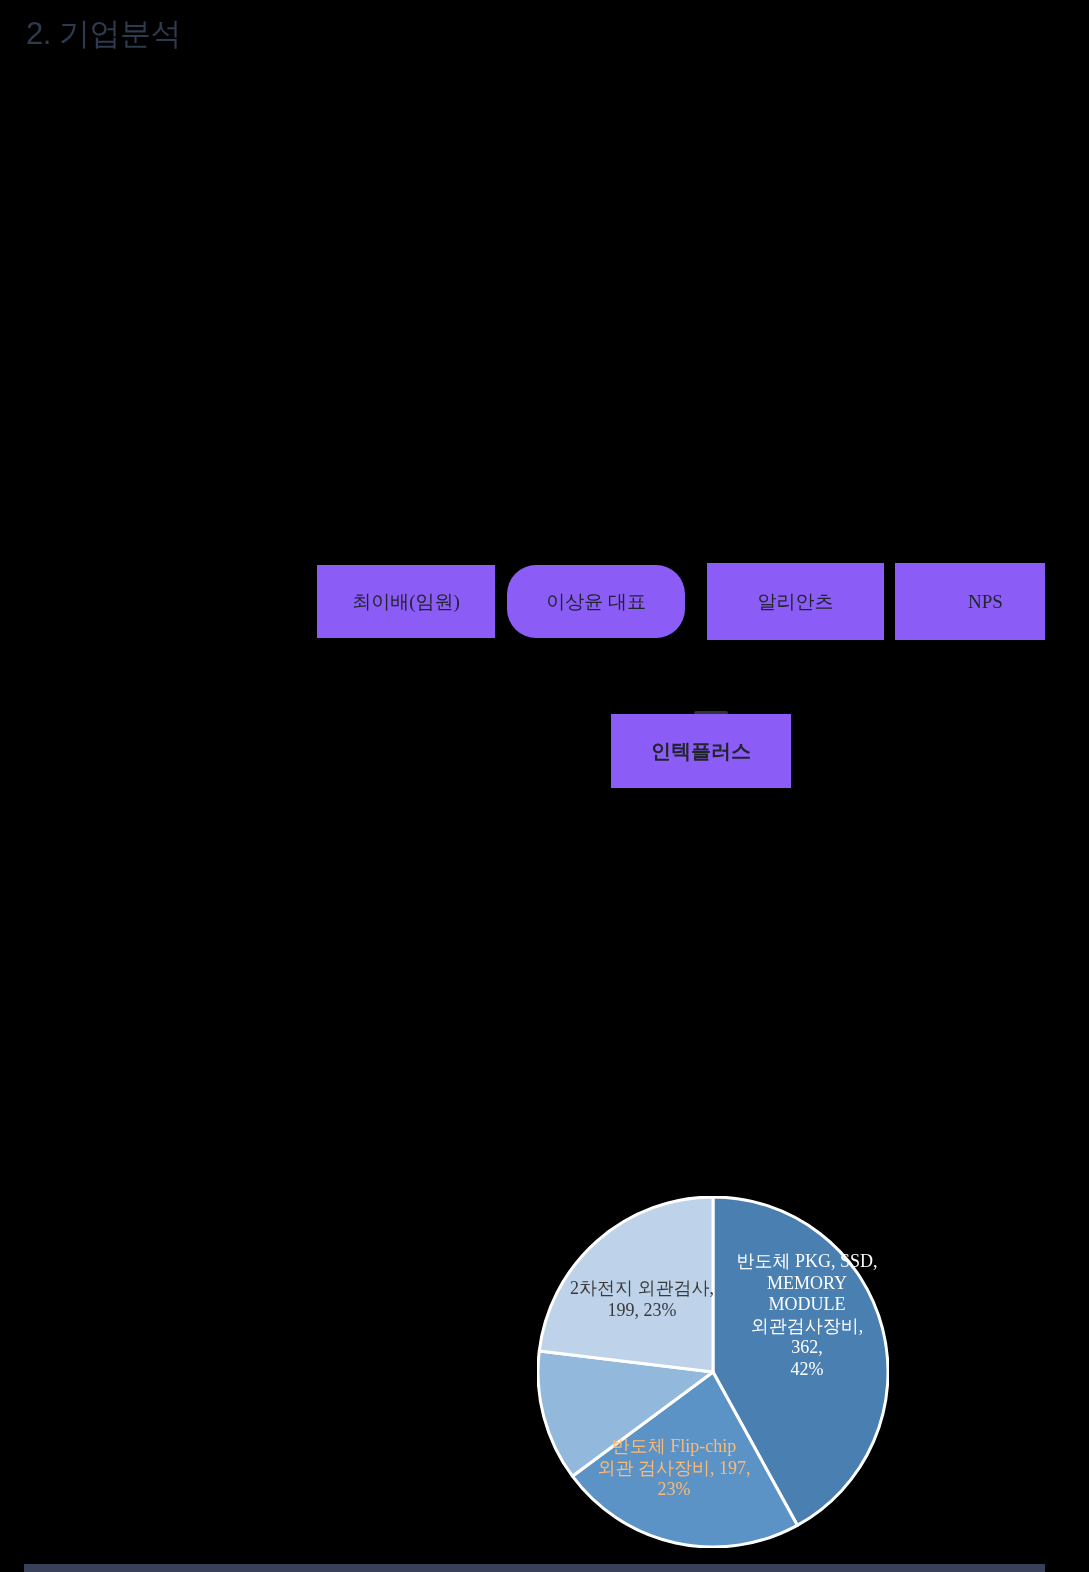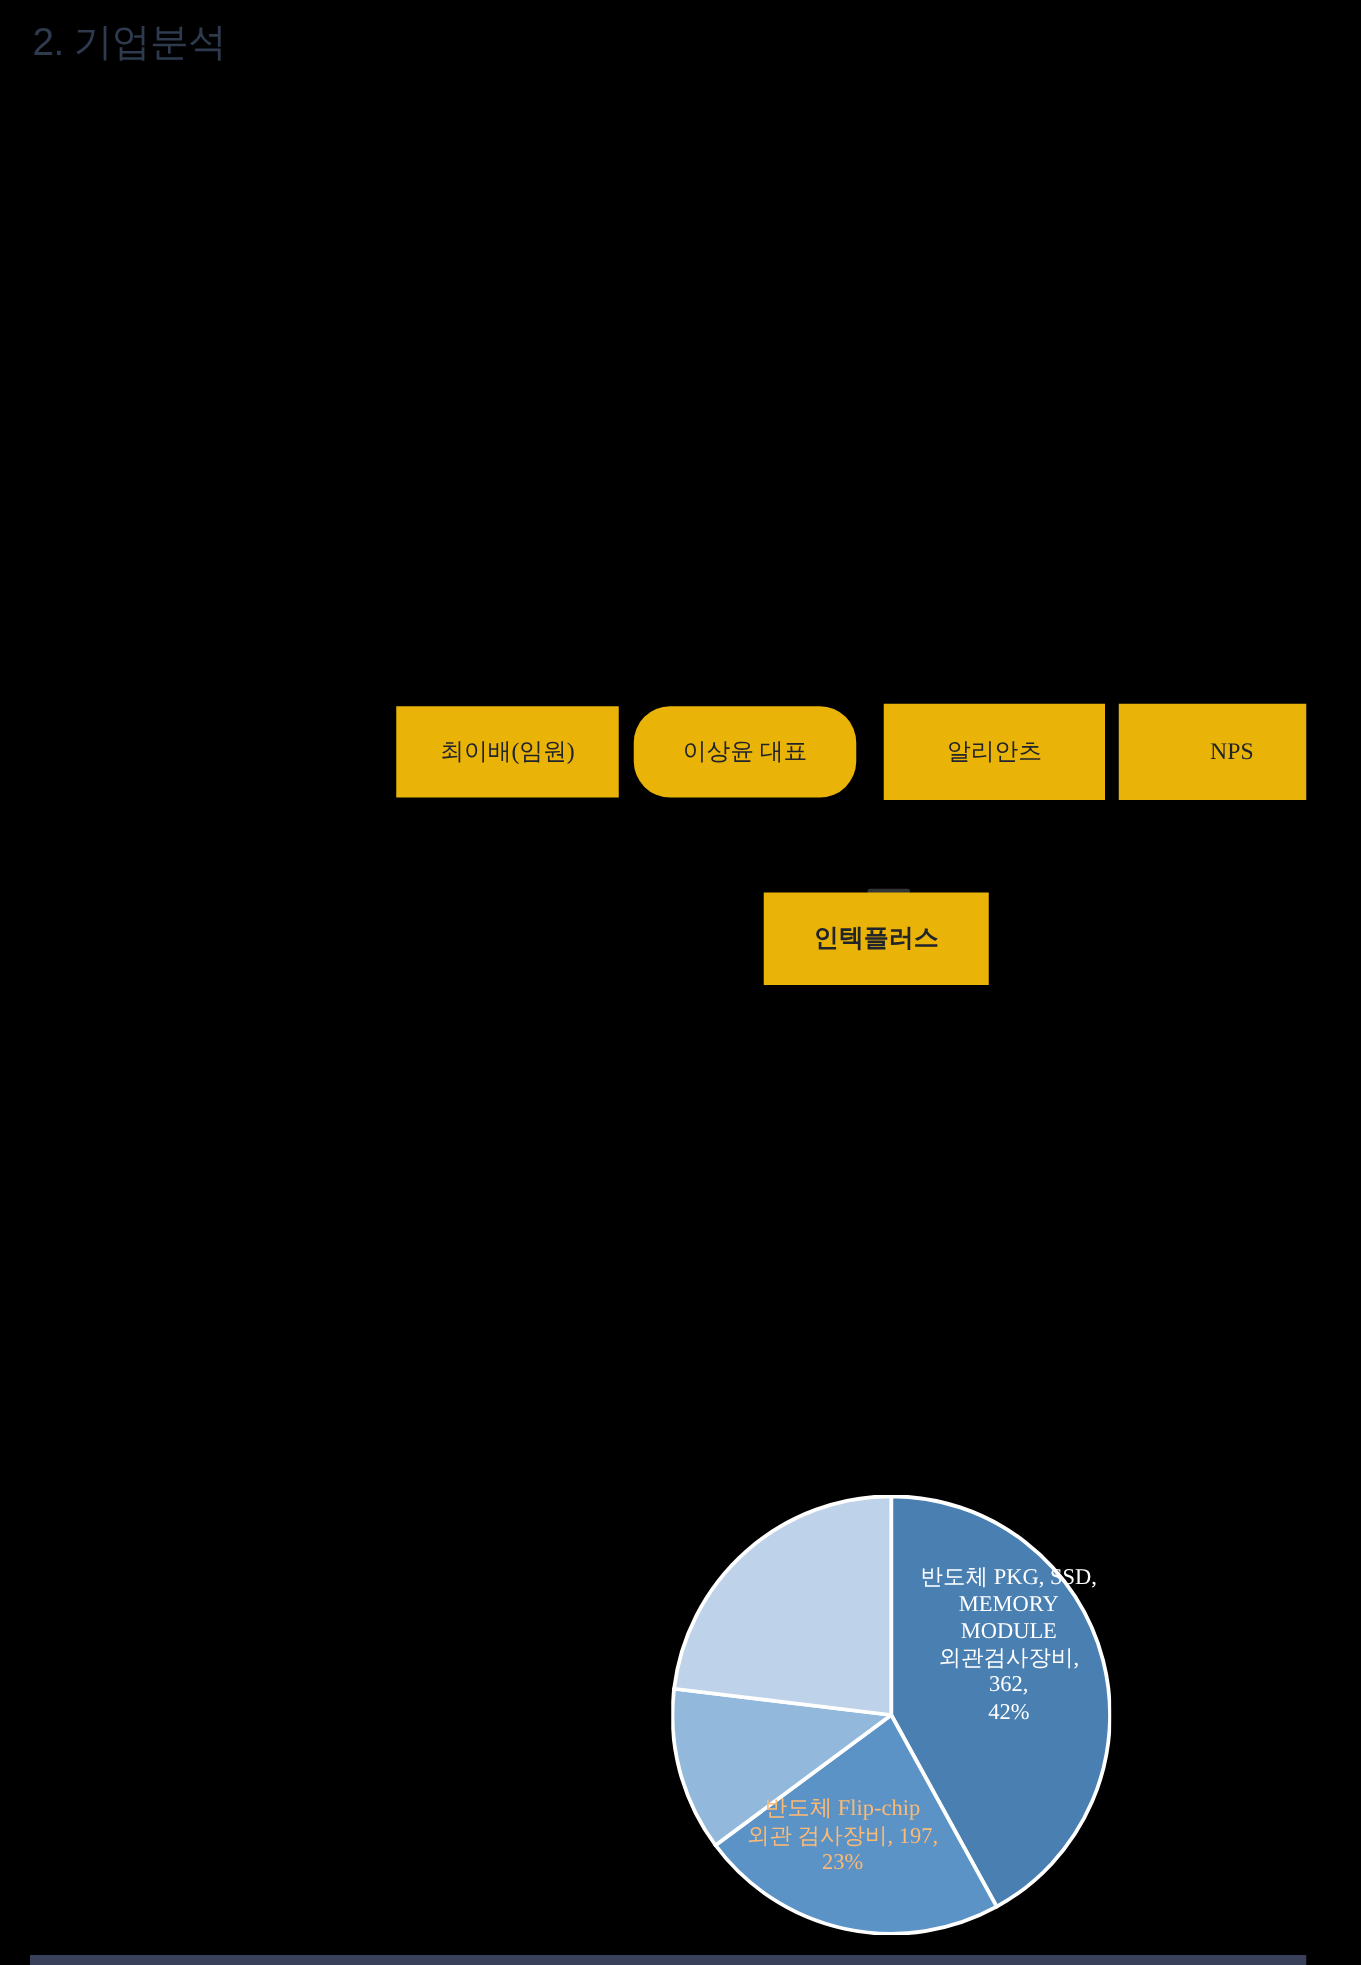--- a/index.html
+++ b/index.html
@@ -25,21 +25,21 @@
     font-size: 31px;
     line-height: 40px;
     color: #2E3A4D;
     letter-spacing: -0.5px;
     white-space: nowrap;
   }
 
   
   .entity-box {
     position: absolute;
-    background: #eab308;
+    background: #8b5cf6;
     display: flex;
     align-items: center;
     justify-content: center;
     text-align: center;
     color: #20242B;
     font-family: "Liberation Serif", "DejaVu Serif", serif;
     font-size: 19px;
     line-height: 24px;
     box-sizing: border-box;
     padding: 2px 6px;
@@ -157,20 +157,22 @@
           <path d="M 176 176 L 2.26 155.00 A 175 175 0 0 1 176.00 1.00 Z" fill="#BED3EA" stroke="#FFFFFF" stroke-width="3" stroke-linejoin="round"></path>
         </g>
     </svg>
 
     <div class="pie-label" id="pie-label-semi">반도체 PKG, SSD,
 MEMORY
 MODULE
 외관검사장비, 362,
 42%</div>
 
+    <div class="pie-label" id="pie-label-battery">2차전지 외관검사,
+199, 23%</div>
 
 
     <div class="pie-label" id="pie-label-flipchip">반도체 Flip-chip
 외관 검사장비, 197,
 23%</div>
   </div>
 
   <div id="footer-bar"></div>
 
 </div>

